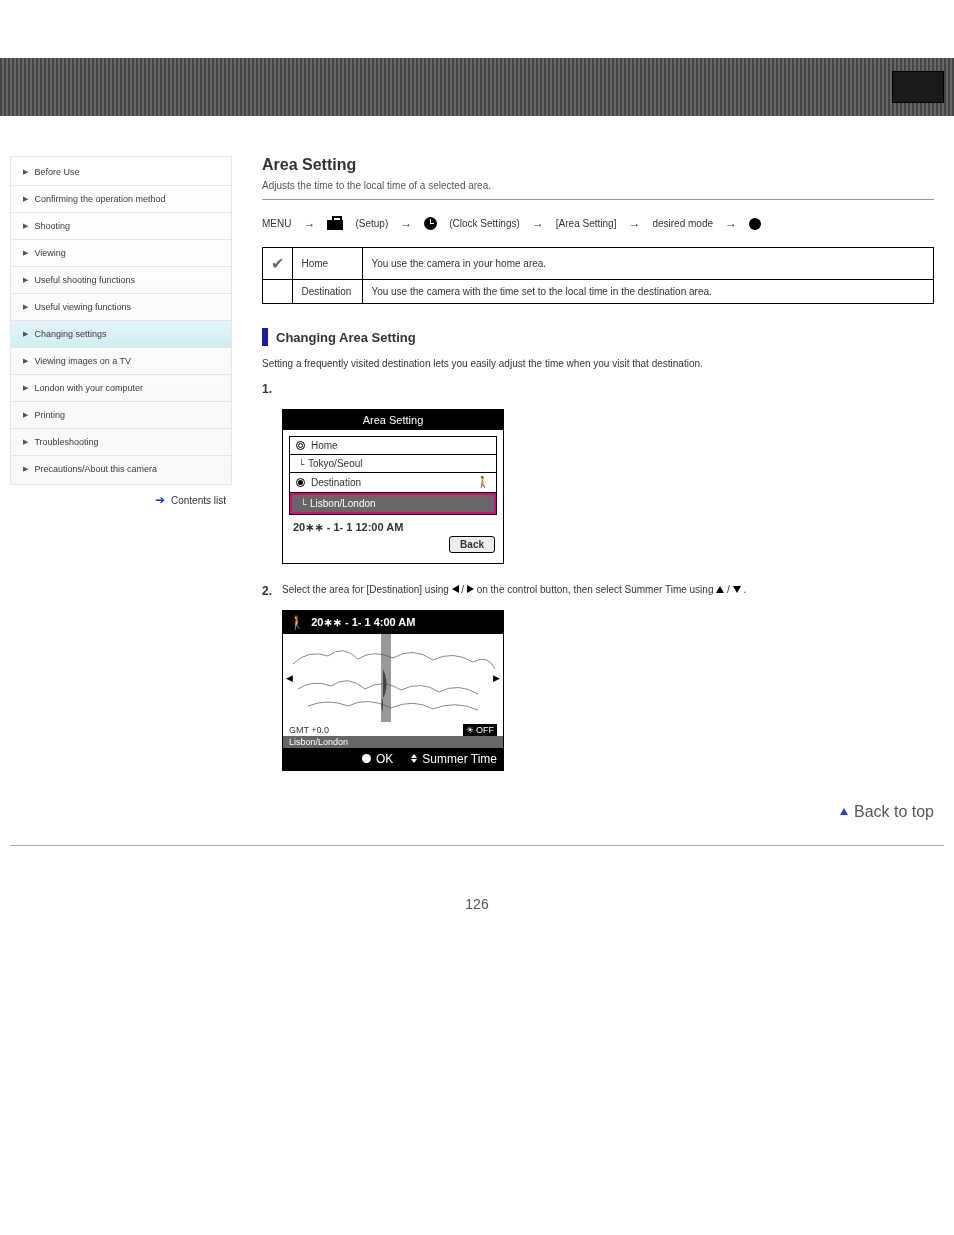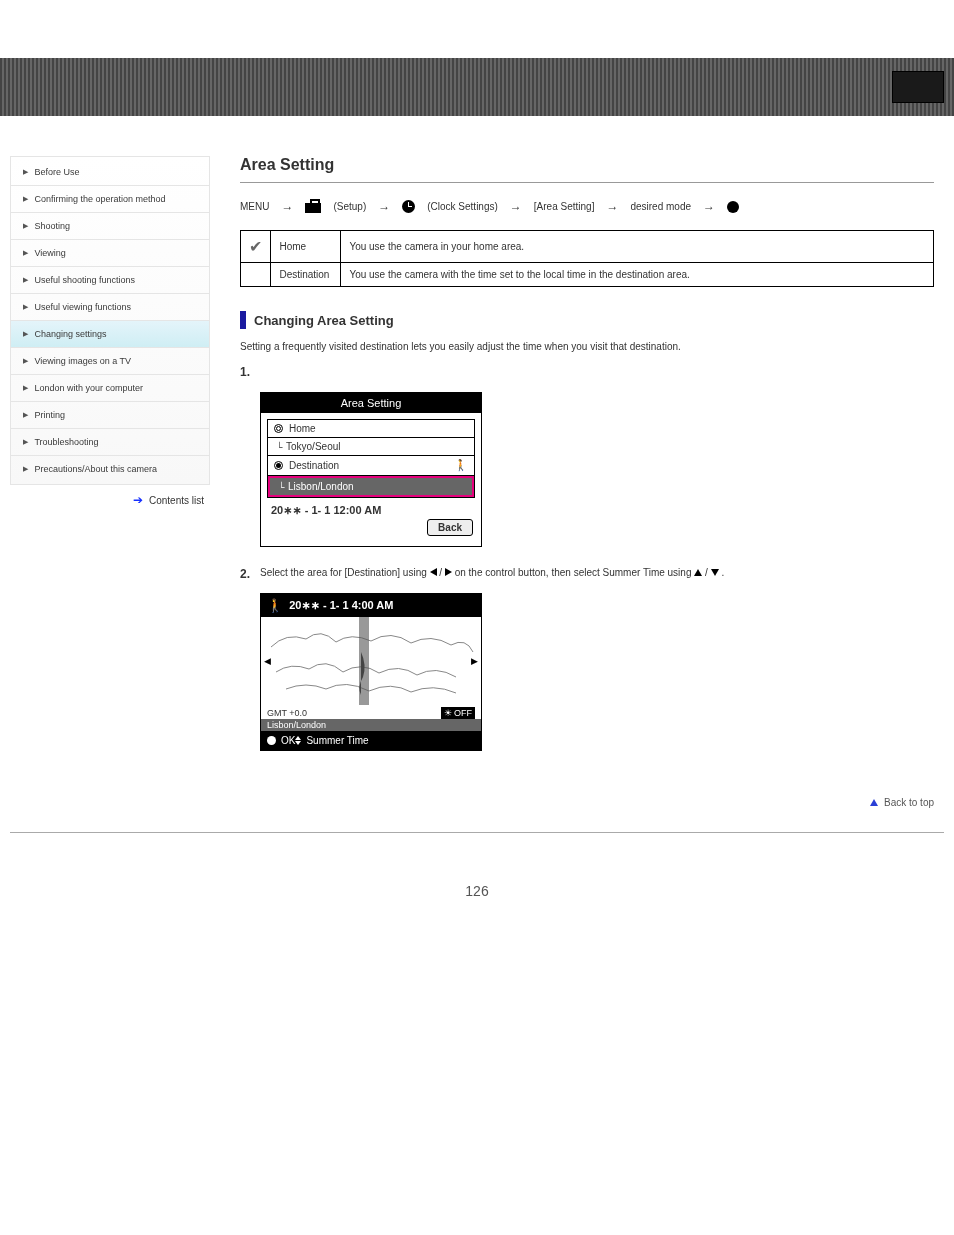--- a/index.html
+++ b/index.html
@@ -1,20 +1,20 @@
 <!DOCTYPE html>
 <html><head>
 <meta charset="utf-8">
 <style>
   * { box-sizing: border-box; margin: 0; padding: 0; }
   body { font-family: Arial, Helvetica, sans-serif; font-size: 12px; color: #333; background: #fff; width: 954px; margin: 0 auto; }
   .top-banner { height: 58px; background: repeating-linear-gradient(90deg, #444 0, #444 2px, #666 2px, #666 4px); position: relative; margin-top: 58px; }
   .top-banner::after { content: ""; position: absolute; right: 10px; top: 50%; transform: translateY(-50%); width: 50px; height: 30px; background: #1a1a1a; border: 1px solid #000; }
   .page-wrap { display: flex; gap: 30px; padding: 40px 10px 20px 10px; }
-  .sidebar { width: 200px; flex-shrink: 0; font-size: 10px; background: linear-gradient(to bottom, #fff, #f8f8f8); border: 1px solid #e5e5e5; padding: 2px 0; }
+  .sidebar { width: 222px; flex-shrink: 0; font-size: 10px; background: linear-gradient(to bottom, #fff, #f8f8f8); border: 1px solid #e5e5e5; padding: 2px 0; }
   .nav-item { display: flex; align-items: center; gap: 6px; padding: 8px 12px; border-bottom: 1px solid #e5e5e5; cursor: pointer; color: #3a3a3a; font-size: 9px; }
   .nav-item:last-child { border-bottom: none; align-items: center; }
   .nav-item.active { background: linear-gradient(to bottom, #e4f4fa, #cfeef4); }
   .nav-arrow { font-size: 7px; color: #555; }
   .continued { display: flex; align-items: center; justify-content: flex-end; gap: 6px; font-size: 10px; color: #333; padding: 8px 6px 0 0; }
   .continued .arrow-icon { color: #1730ff; font-size: 12px; }
   .main { flex: 1; padding-right: 10px; }
   .main h1 { font-size: 16px; font-weight: bold; margin-bottom: 6px; }
   .main .subtitle { font-size: 10px; color: #555; margin-bottom: 8px; }
   .hr-thin { border: none; border-top: 1px solid #999; margin: 8px 0 14px 0; }
@@ -57,27 +57,27 @@
   .lcd-back { text-align: right; padding: 0 2px 2px 0; }
   .lcd-back span { display: inline-block; border: 1px solid #000; border-radius: 3px; padding: 2px 10px; font-size: 10px; background: #eee; font-weight: bold; }
   .lcd2 { width: 222px; border: 1px solid #000; margin: 6px 0 18px 20px; background: #fff; }
   .lcd2-top { background: #000; color: #fff; font-size: 11px; padding: 4px 6px; display: flex; align-items: center; gap: 6px; font-weight: bold; }
   .lcd2-map { height: 88px; position: relative; background: #fff; display: flex; align-items: center; justify-content: space-between; padding: 0 3px; overflow: hidden; }
   .lcd2-map .map-svg { position: absolute; inset: 0; }
   .lcd2-map .lr { font-size: 9px; z-index: 2; color:#000; }
   .lcd2-gmt { font-size: 9px; padding: 2px 6px 0 6px; display: flex; justify-content: space-between; align-items: center; }
   .sun-off { background: #000; color: #fff; font-size: 9px; padding: 1px 3px; display: inline-flex; align-items: center; gap: 2px; }
   .lcd2-loc { background: #666; color: #fff; font-size: 9px; padding: 1px 6px; }
-  .lcd2-bottom { background: #000; color: #fff; font-size: 10px; padding: 4px 6px; display: flex; gap: 0; align-items: center; }
+  .lcd2-bottom { background: #000; color: #fff; font-size: 12px; padding: 4px 6px; display: flex; gap: 18px; align-items: center; justify-content: flex-end; }
   .lcd2-bottom .dot { width: 9px; height: 9px; background: #fff; border-radius: 50%; display: inline-block; }
   .tri-up { display: inline-block; width: 0; height: 0; border-left: 4px solid transparent; border-right: 4px solid transparent; border-bottom: 7px solid #000; }
   .tri-down { display: inline-block; width: 0; height: 0; border-left: 4px solid transparent; border-right: 4px solid transparent; border-top: 7px solid #000; }
   .tri-left { display: inline-block; width: 0; height: 0; border-top: 4px solid transparent; border-bottom: 4px solid transparent; border-right: 7px solid #000; }
   .tri-right { display: inline-block; width: 0; height: 0; border-top: 4px solid transparent; border-bottom: 4px solid transparent; border-left: 7px solid #000; }
-  .back-to-top-row { margin-top: 40px; padding-top: 6px; display: flex; justify-content: flex-end; align-items: center; gap: 6px; font-size: 10px; color: #555; }
+  .back-to-top-row { margin-top: 26px; padding-top: 6px; display: flex; justify-content: flex-end; align-items: center; gap: 6px; font-size: 16px; color: #555; }
   .back-to-top-row .tri-up { border-bottom-color: #2a3fd6; }
   .footer-line { border: none; border-top: 1px solid #aaa; margin: 4px 10px 0 10px; }
   .page-num { text-align: center; font-size: 14px; color: #555; padding: 50px 0 20px 0; }
   .step-body { flex: 1; }
   .updown-icon { display:inline-flex; flex-direction:column; align-items:center; line-height:0; gap:1px; vertical-align:middle; }
   .updown-icon .u { width:0;height:0;border-left:3px solid transparent;border-right:3px solid transparent;border-bottom:4px solid #fff; }
   .updown-icon .d { width:0;height:0;border-left:3px solid transparent;border-right:3px solid transparent;border-top:4px solid #fff; }
 </style>
 </head>
 <body>
@@ -138,20 +138,21 @@
         </div>
     </nav>
     <div class="continued">
       <span class="arrow-icon">➔</span>
       <span>Contents list</span>
     </div>
   </div>
 
   <div class="main">
     <h1>Area Setting</h1>
+    <div class="subtitle">Adjusts the time to the local time of a selected area.</div>
     <hr class="hr-thin">
 
     <div class="menu-path">
       <span>MENU</span>
       <span class="arr">→</span>
       <span class="bcase-icon"></span>
       <span>(Setup)</span>
       <span class="arr">→</span>
       <span class="clock-icon"></span>
       <span>(Clock Settings)</span>

